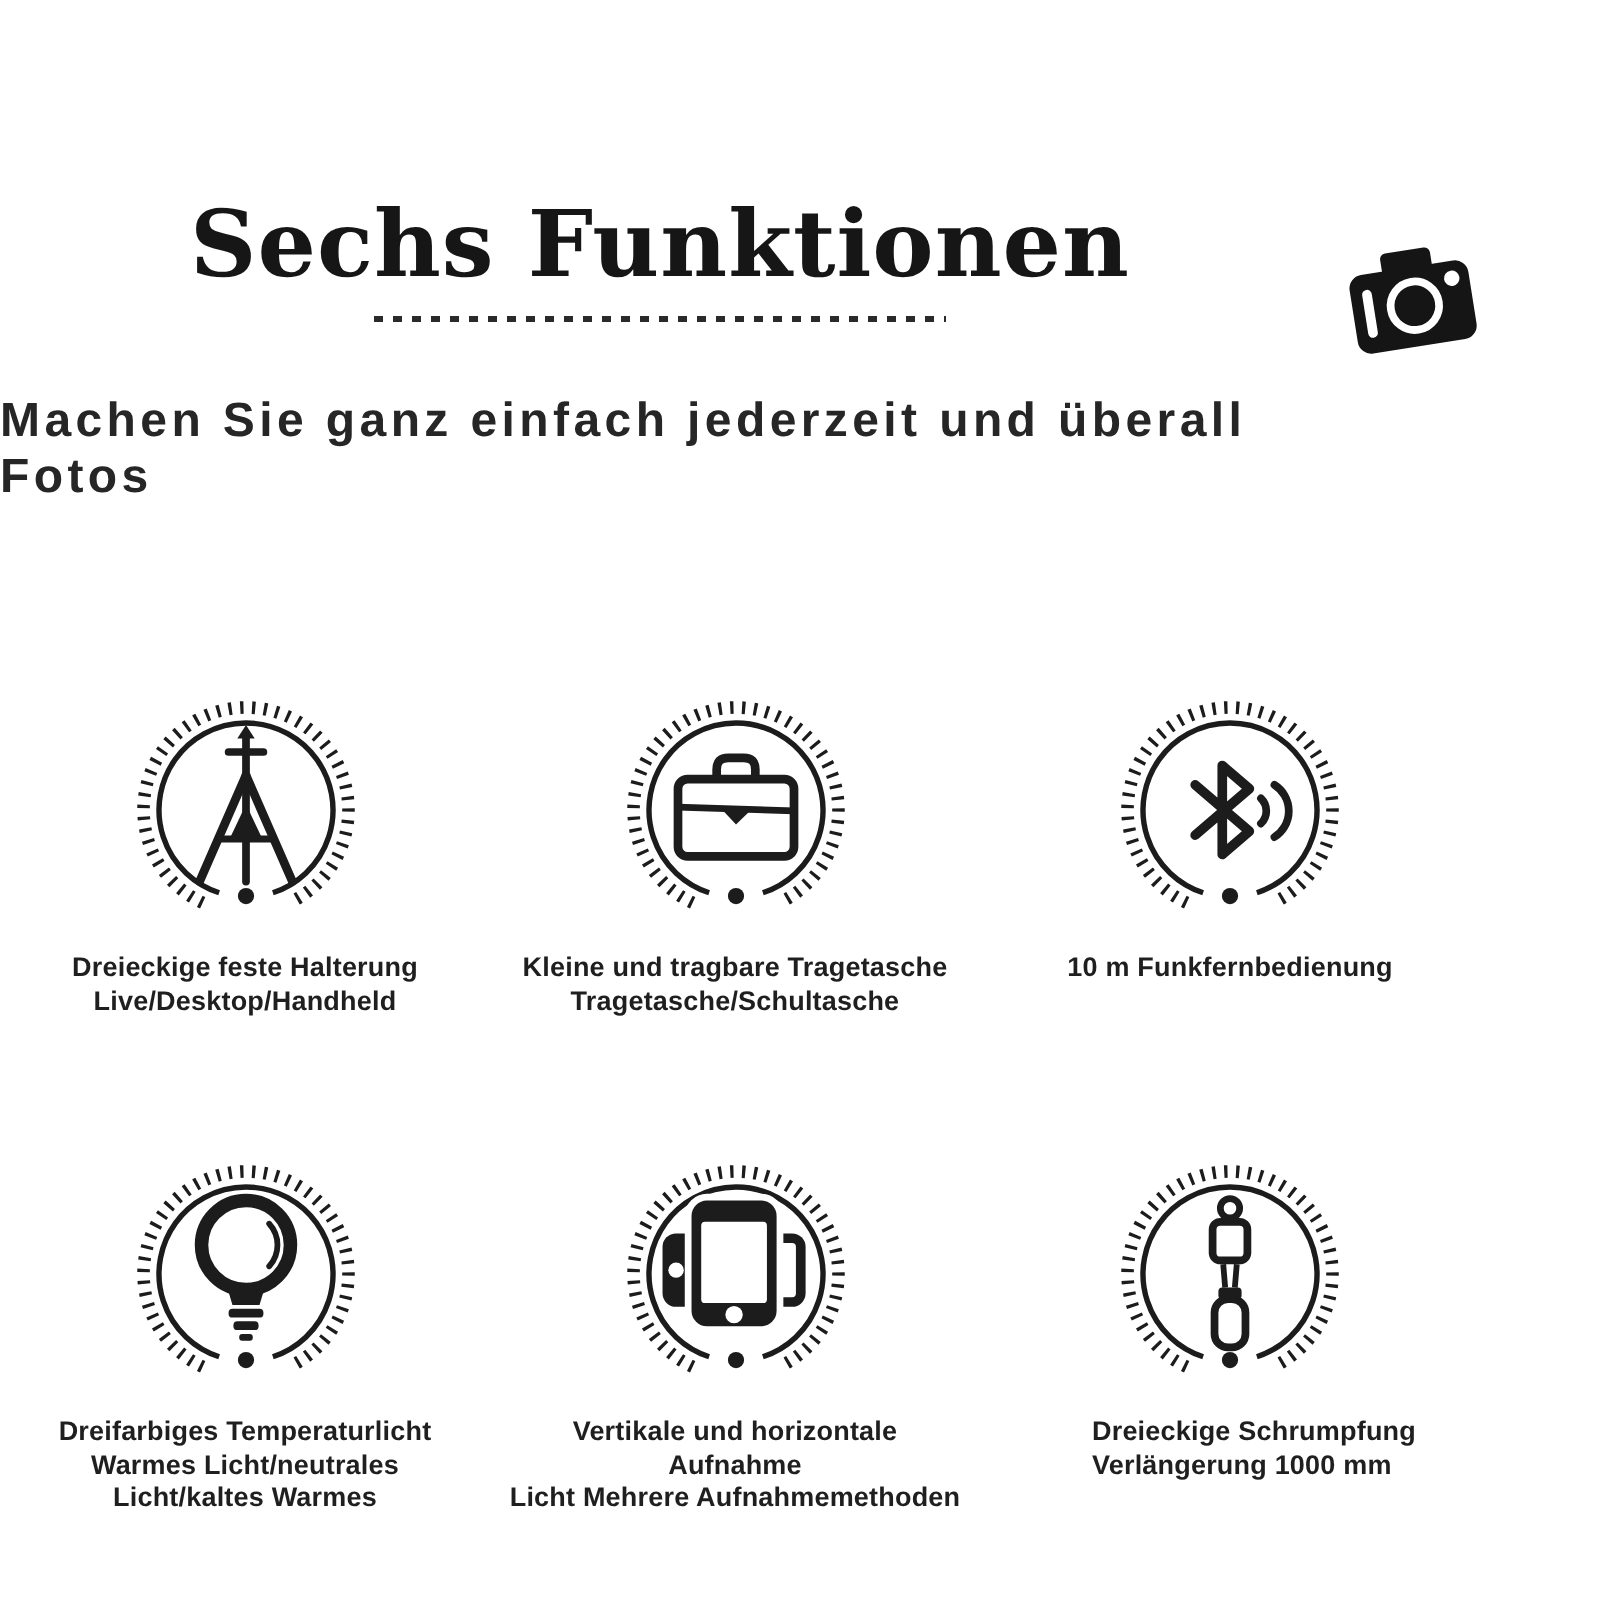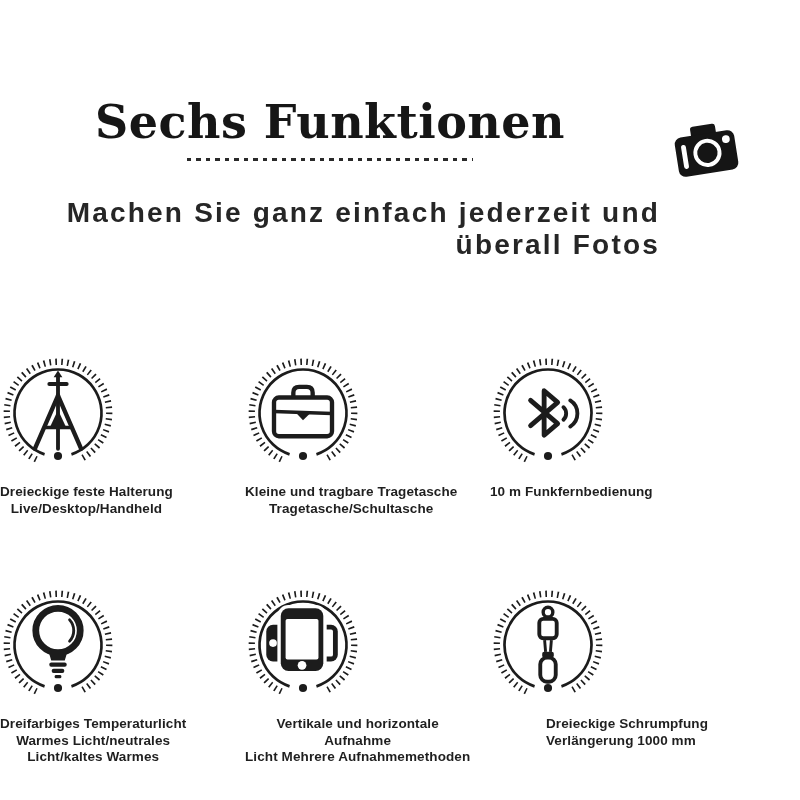--- a/index.html
+++ b/index.html
@@ -28,36 +28,36 @@
     margin:7px auto 0;
     background:repeating-linear-gradient(90deg,#2a2a2a 0 4.5px, transparent 4.5px 9.5px);
   }
   .camera-wrap {
     position:absolute; top:123px; left:674px;
     width:64px; height:54px;
     transform:rotate(-9deg);
   }
   .subtitle {
     margin:36px 0 0;
-    text-align:right;
-    font-size:28px;
+    text-align:left;
+    font-size:24px;
     font-weight:700;
     letter-spacing:2.2px;
     color:#262626;
   }
 
   
   .grid {
     display:grid;
     grid-template-columns:245px 245px 250px;
     width:740px;
     margin:94px auto 0;
     row-gap:70px;
   }
-  .cell { display:flex; flex-direction:column; align-items:flex-start; }
+  .cell { display:flex; flex-direction:column; align-items:center; }
   .badge { width:116px; height:116px; }
   .badge svg { width:116px; height:116px; display:block; }
   .caption {
     margin:13px 0 0;
     font-size:13.5px;
     font-weight:700;
     line-height:16.5px;
     letter-spacing:0.1px;
     text-align:center;
     color:#1f1f1f;

